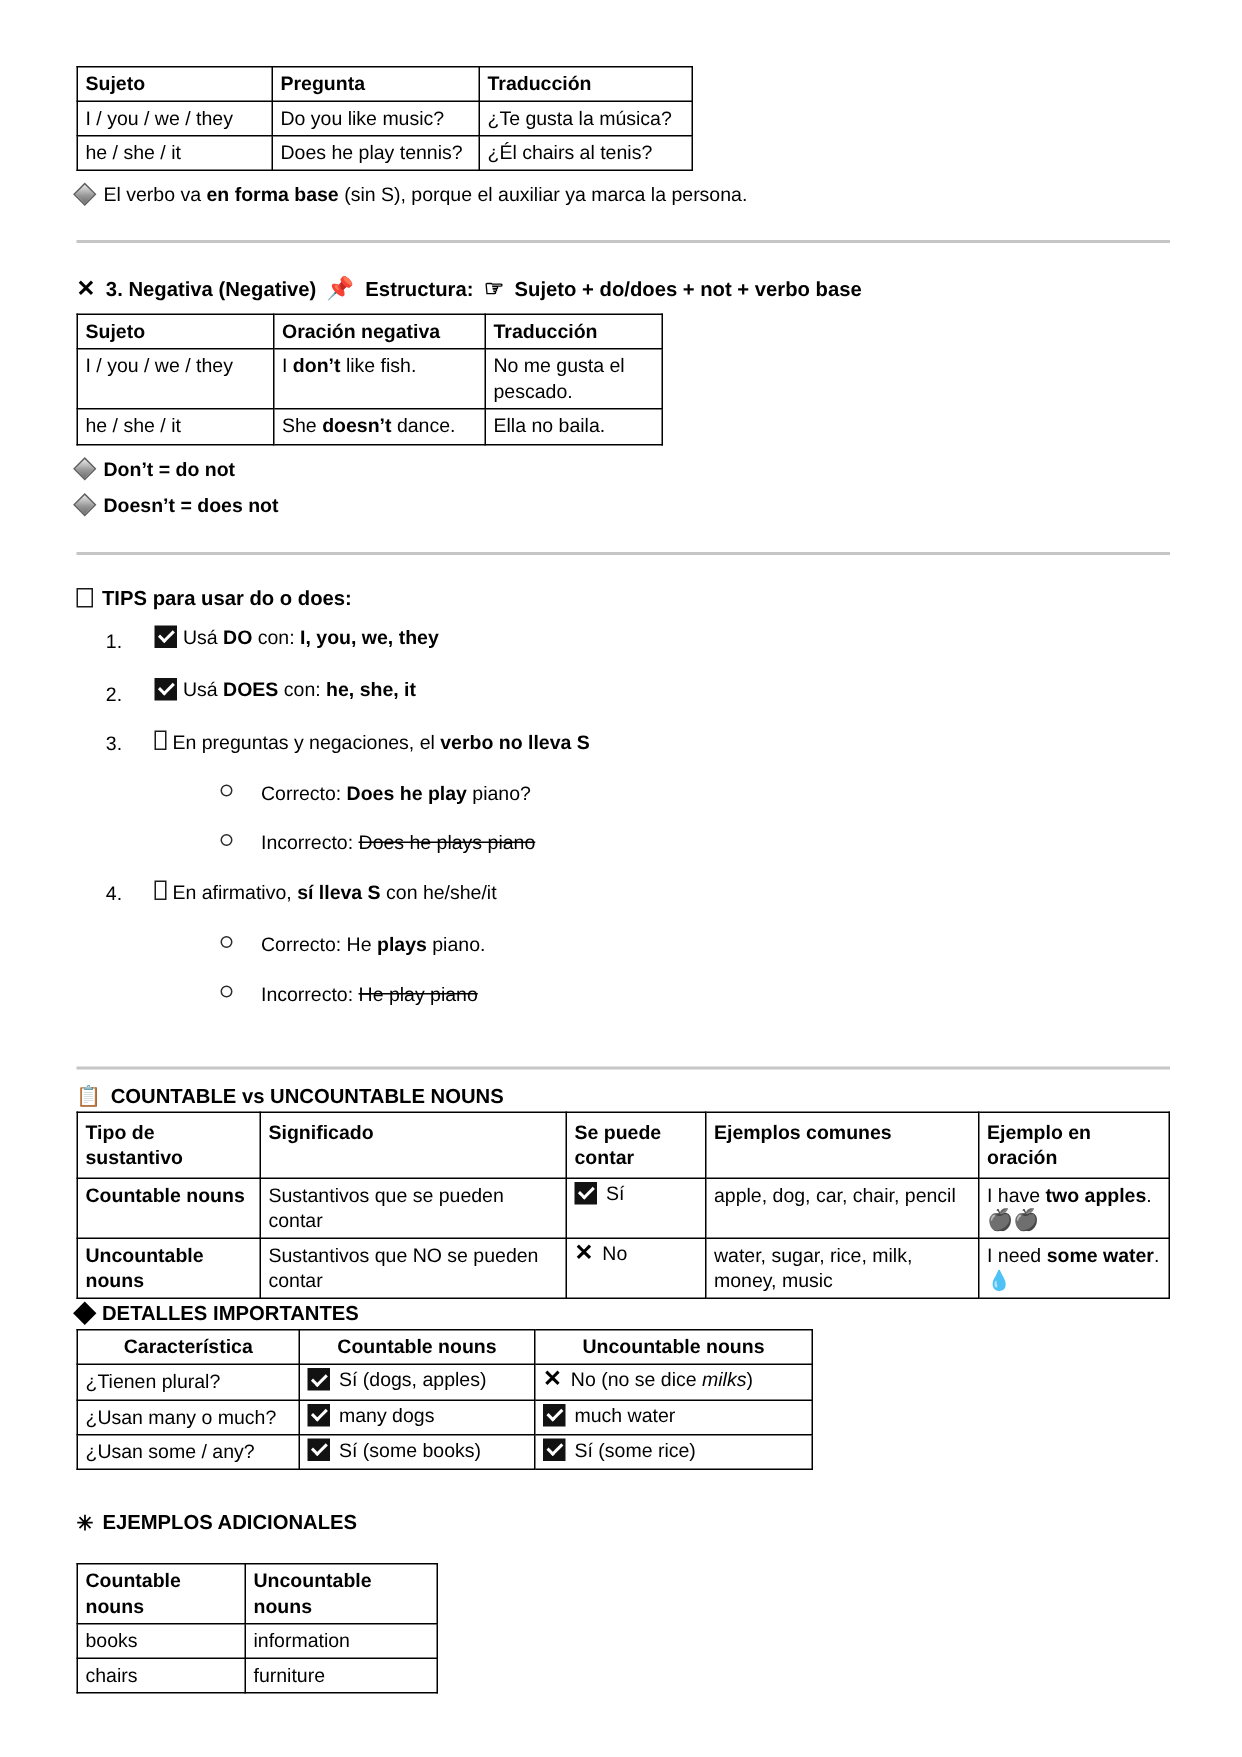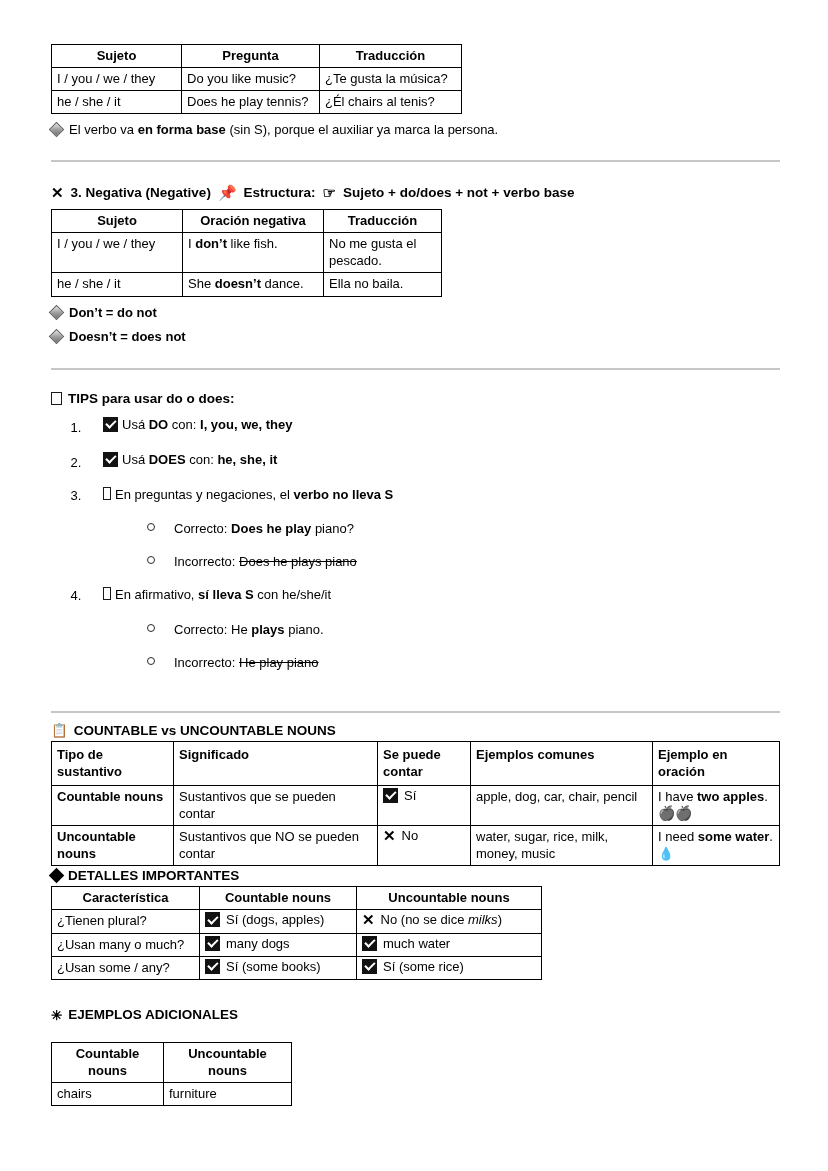--- a/index.html
+++ b/index.html
@@ -31,21 +31,20 @@
     border: 1px solid #000000;
     padding: 2px 5px 3px 5px;
     vertical-align: top;
     font-size: 13px;
     font-weight: normal;
     text-align: left;
     line-height: 1.32;
   }
   table.doc th {
     font-weight: bold;
-    text-align: center;
   }
   b, strong { font-weight: bold; }
   i, em { font-style: italic; }
   .strike { text-decoration: line-through; }
 
   
   hr.sep {
     border: none;
     border-top: 2px solid #c6c6c6;
     margin: 0;
@@ -213,21 +212,21 @@
   .t-cu col.c2 { width: 204px; }
   .t-cu col.c3 { width: 93px; }
   .t-cu col.c4 { width: 182px; }
   .t-cu col.c5 { width: 127px; }
   .t-cu thead th { text-align: left; padding: 4px 5px; }
 
   .t-det { width: 490px; margin-top: 0; }
   .t-det col.c1 { width: 148px; }
   .t-det col.c2 { width: 157px; }
   .t-det col.c3 { width: 185px; }
-  .t-det thead th { }
+  .t-det thead th { text-align: center; }
   .t-det td { padding-top: 2px; padding-bottom: 2px; }
 
   .t-extra { width: 240px; margin-top: 19px; }
   .t-extra col.c1 { width: 112px; }
   .t-extra col.c2 { width: 128px; }
   .t-extra td, .t-extra th { padding: 1px 5px 2px 5px; }
 
   .cell-flex {
     display: flex;
     align-items: flex-start;
@@ -521,20 +520,24 @@
         <col class="c2">
       </colgroup>
     <thead>
       <tr>
         <th>Countable nouns</th>
         <th>Uncountable nouns</th>
       </tr>
     </thead>
     <tbody>
       <tr>
+        <td>books</td>
+        <td>information</td>
+      </tr>
+      <tr>
         <td>chairs</td>
         <td>furniture</td>
       </tr>
 
     </tbody>
   </table>
 
 </div>
 
 </body></html>

